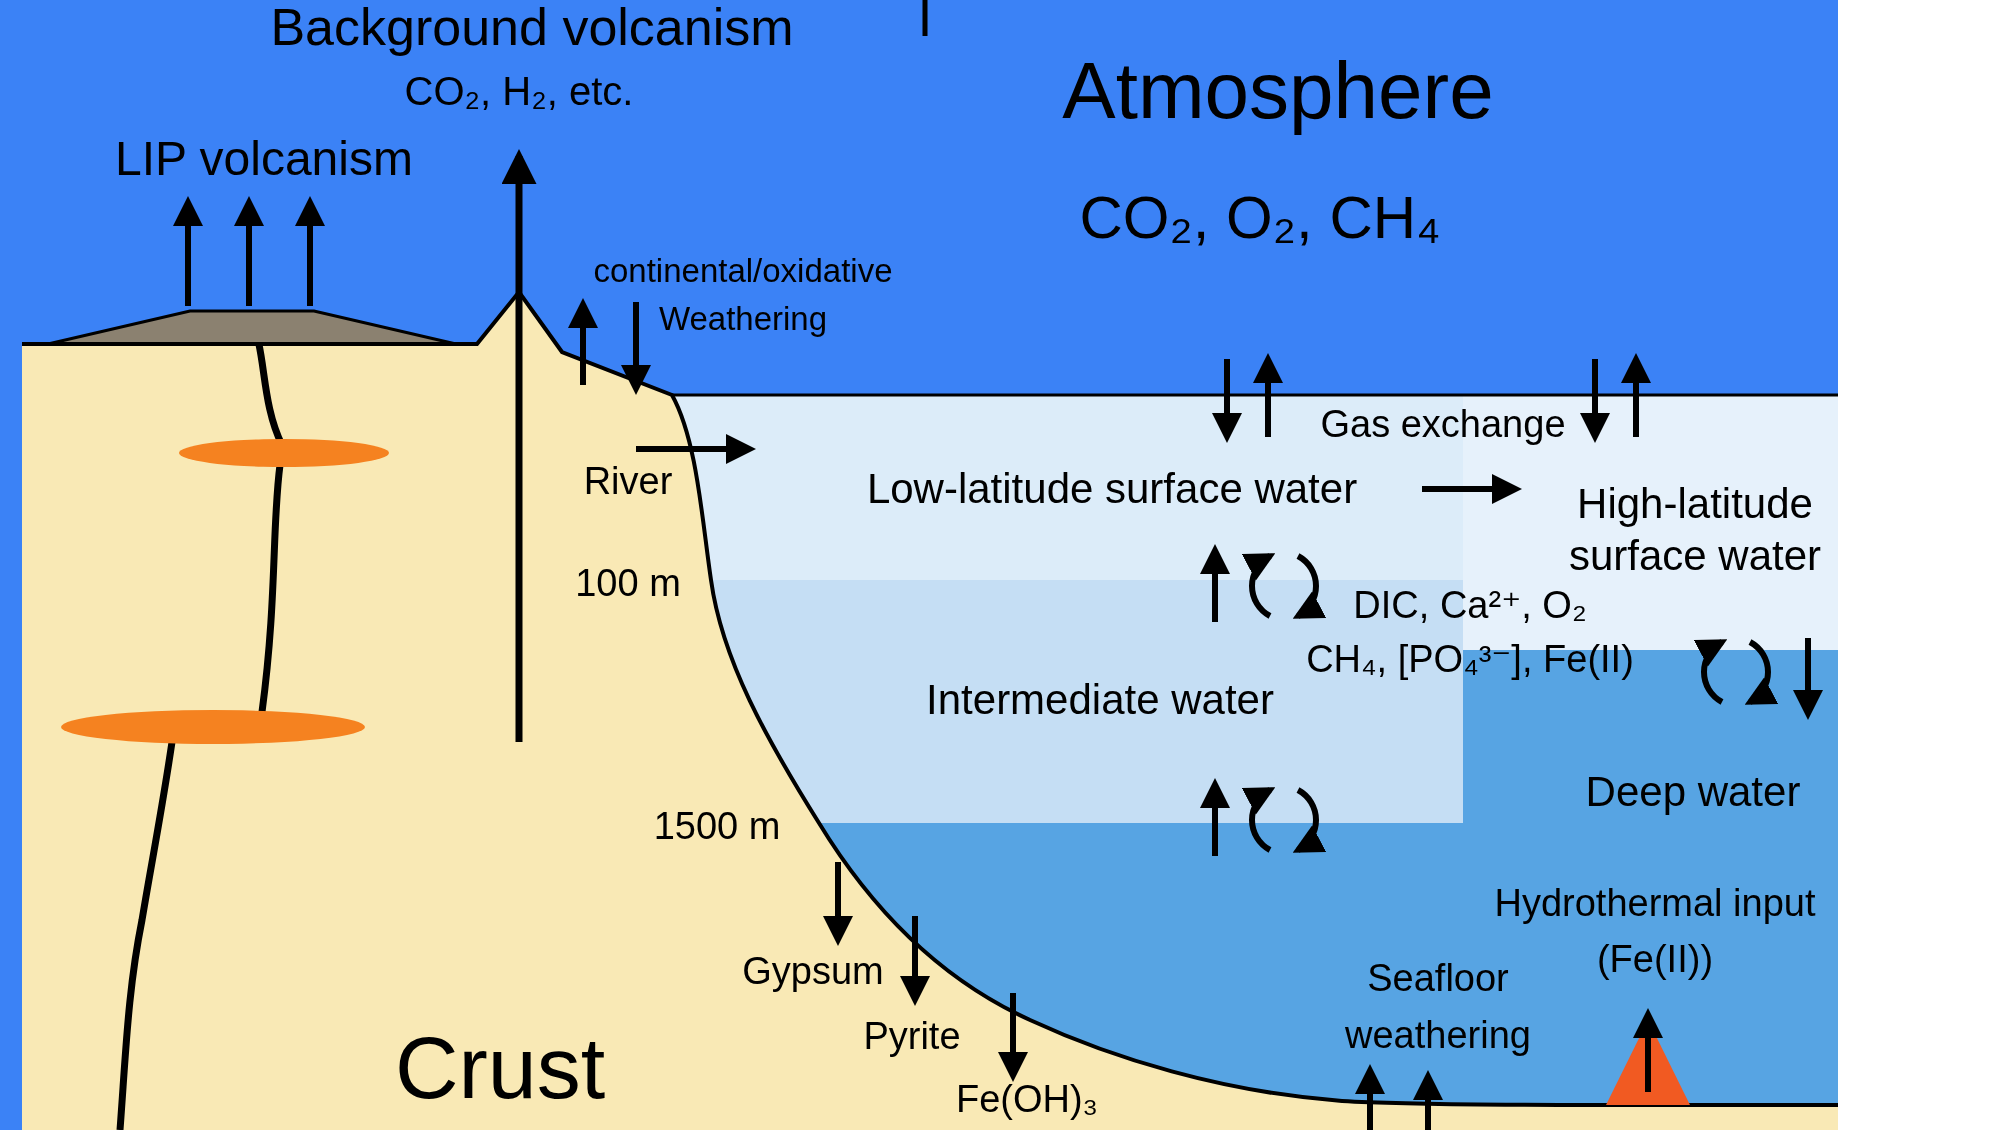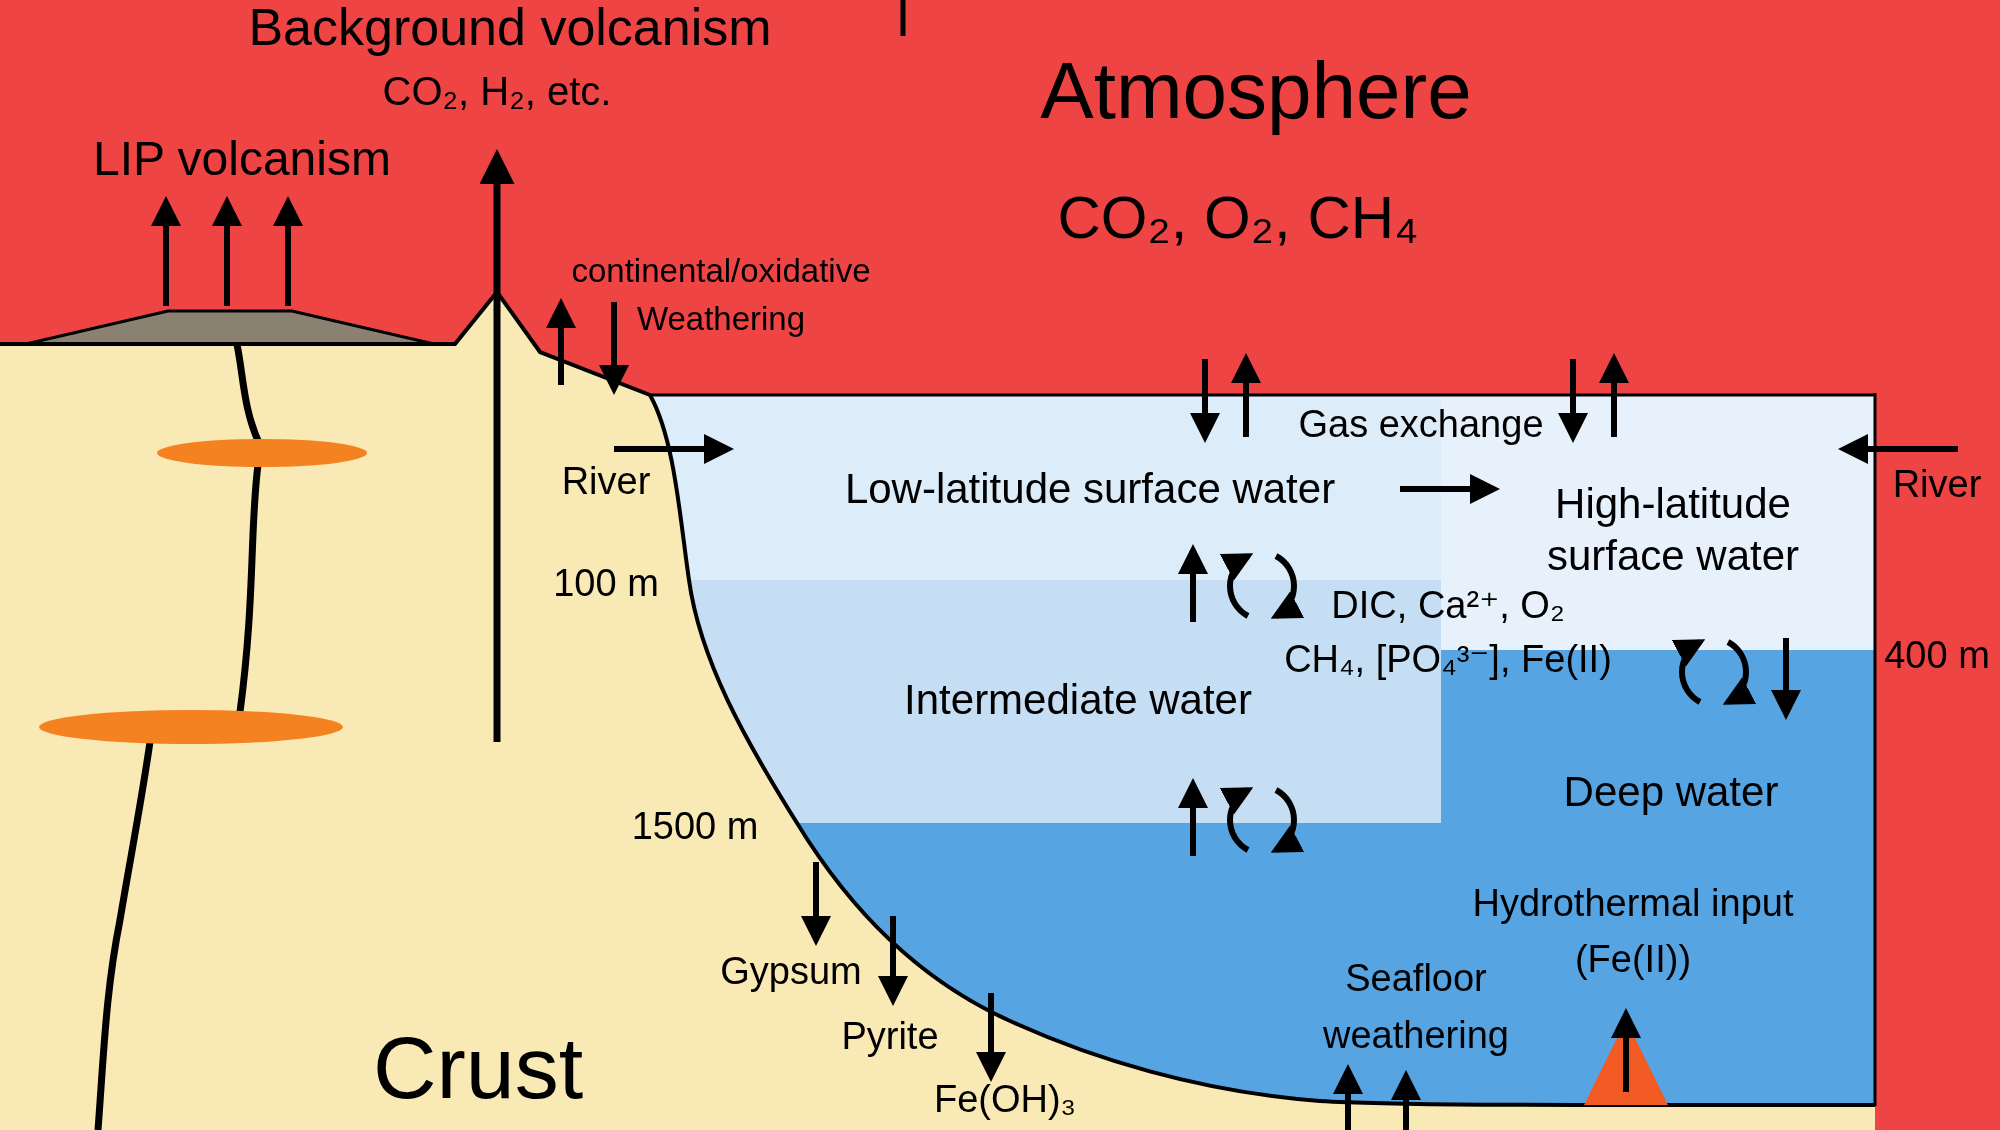--- a/index.html
+++ b/index.html
@@ -1,17 +1,17 @@
 <!DOCTYPE html>
 <html><head>
 <meta charset="utf-8">
 <style>
   html,body{margin:0;padding:0;background:#ffffff;}
-  .stage{position:relative;width:2000px;height:1130px;background:#ef4444;overflow:hidden;
-         font-family:"Liberation Sans","DejaVu Sans",sans-serif;}
+  .stage{position:relative;width:1816px;height:1130px;background:#3b82f6;overflow:hidden;
+         font-family:"Liberation Sans","DejaVu Sans",sans-serif;padding-left:22px;}
   svg{display:block;}
   text{fill:#000;font-family:"Liberation Sans","DejaVu Sans",sans-serif;}
   .flux{stroke:#000;fill:none;}
 </style>
 </head>
 <body>
 
 <div class="stage">
 <svg width="2000" height="1130" viewBox="0 0 2000 1130">
   <defs>

